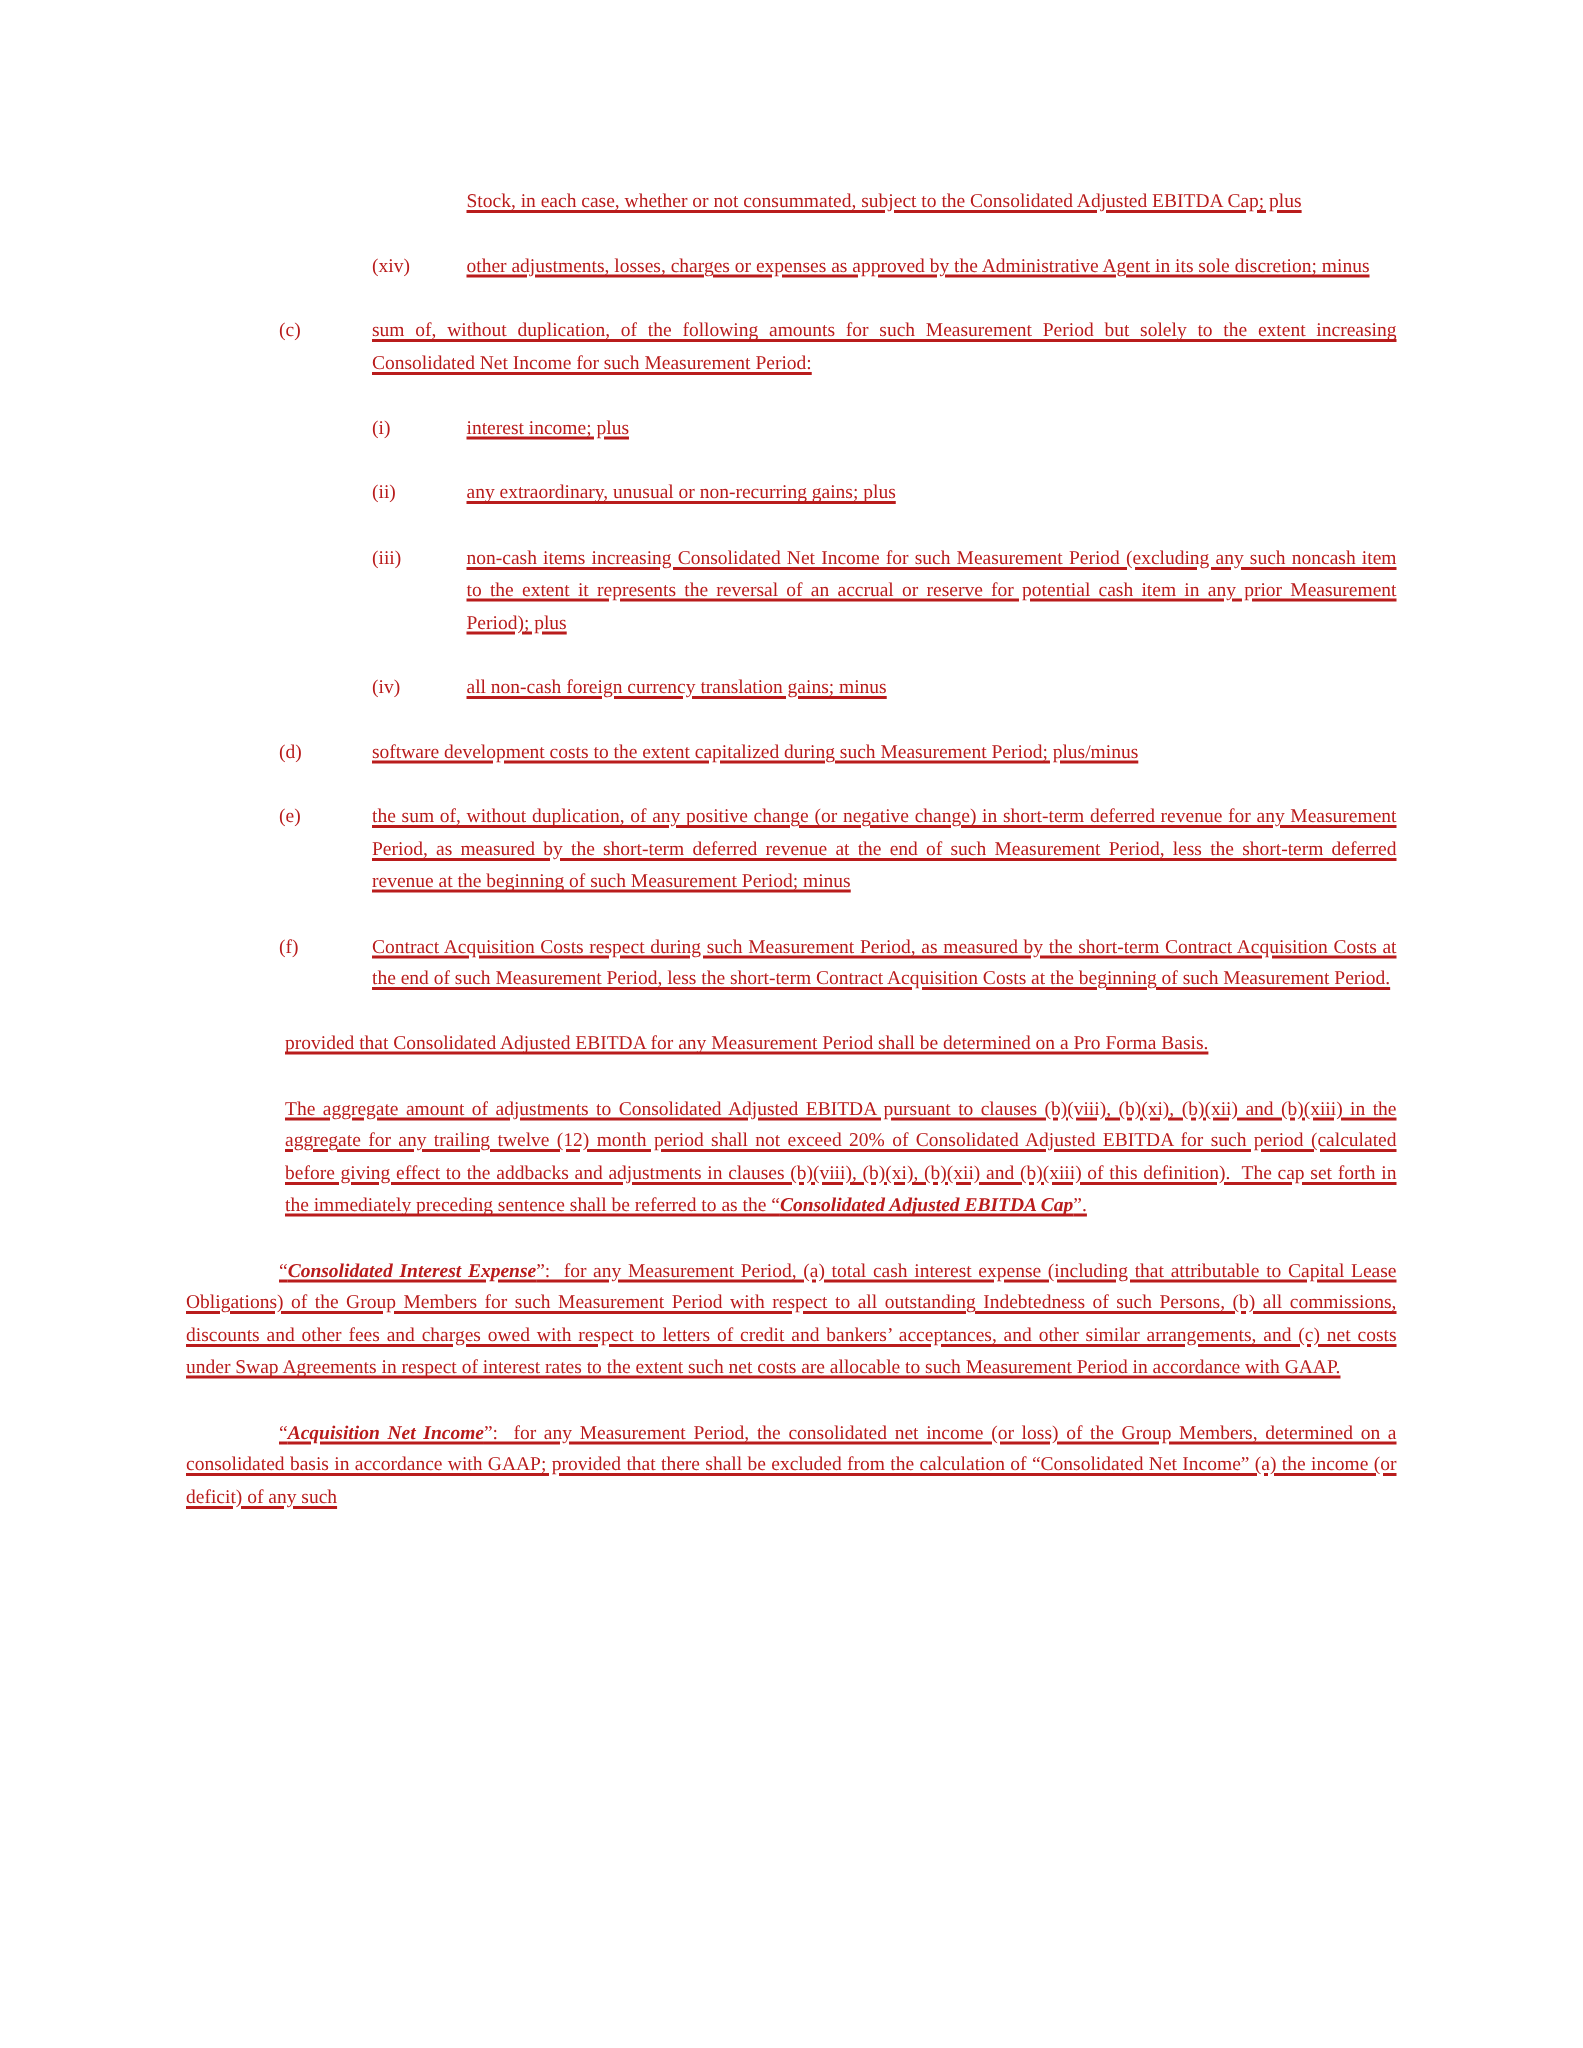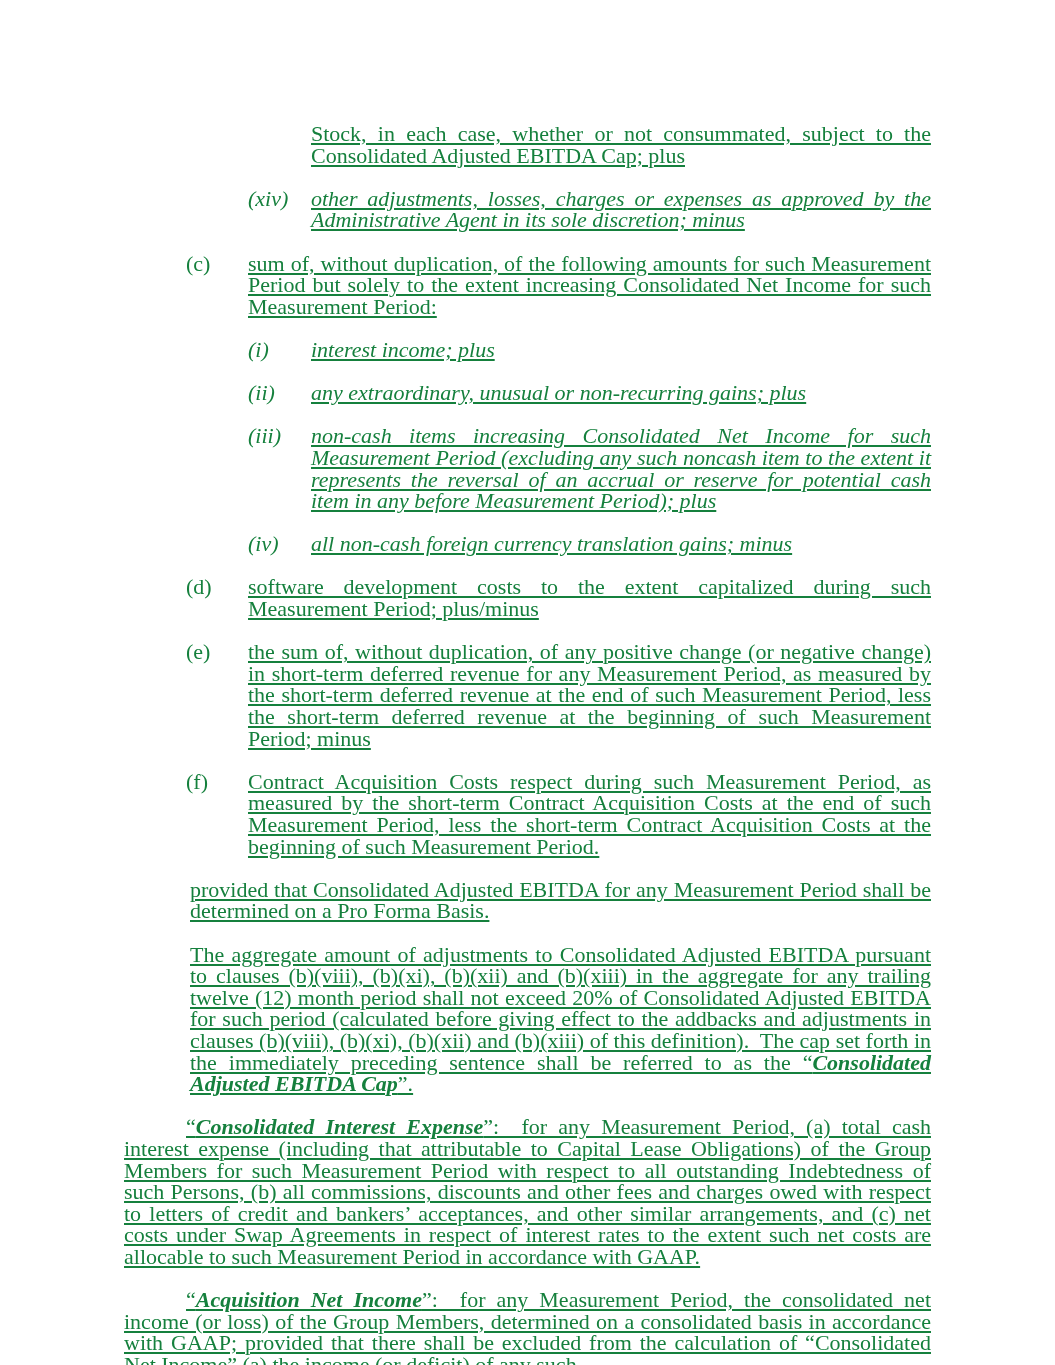--- a/index.html
+++ b/index.html
@@ -8,23 +8,23 @@
     background: #ffffff;
   }
   .page {
     position: relative;
     width: 1055px;
     height: 1365px;
     margin: 0 auto;
     background: #ffffff;
     overflow: hidden;
     font-family: "Liberation Serif", "DejaVu Serif", serif;
-    font-size: 22px;
+    font-size: 13px;
     line-height: 21.6px;
-    color: #15803d;
+    color: #b91c1c;
   }
   .content {
     padding: 123px 124px 0 124px;
   }
   p, .li {
     margin: 0 0 21.6px 0;
   }
   .u {
     text-decoration: underline;
     text-decoration-thickness: 1.5px;
@@ -35,21 +35,21 @@
     margin-left: 187px;
     text-align: justify;
   }
   
   .li {
     display: flex;
     align-items: flex-start;
   }
   .li.lv1 { padding-left: 62px; }
   .li.lv1 > .label { flex: 0 0 62px; }
-  .li.lv2 { padding-left: 124px; font-style: italic; }
+  .li.lv2 { padding-left: 124px; }
   .li.lv2 > .label { flex: 0 0 63px; }
   .li > .label { text-decoration: none; }
   .li > .body {
     flex: 1 1 auto;
     text-align: justify;
   }
   
   p.hang1 {
     margin-left: 66px;
     text-align: justify;
@@ -89,21 +89,21 @@
       <div class="body u">interest income; plus</div>
     </div>
 
     <div class="li lv2">
       <span class="label">(ii)</span>
       <div class="body u">any extraordinary, unusual or non-recurring gains; plus</div>
     </div>
 
     <div class="li lv2">
       <span class="label">(iii)</span>
-      <div class="body u">non-cash items increasing Consolidated Net Income for such Measurement Period (excluding any such noncash item to the extent it represents the reversal of an accrual or reserve for potential cash item in any before Measurement Period); plus</div>
+      <div class="body u">non-cash items increasing Consolidated Net Income for such Measurement Period (excluding any such noncash item to the extent it represents the reversal of an accrual or reserve for potential cash item in any prior Measurement Period); plus</div>
     </div>
 
     <div class="li lv2">
       <span class="label">(iv)</span>
       <div class="body u">all non-cash foreign currency translation gains; minus</div>
     </div>
 
     <div class="li lv1">
       <span class="label">(d)</span>
       <div class="body u">software development costs to the extent capitalized during such Measurement Period; plus/minus</div>

